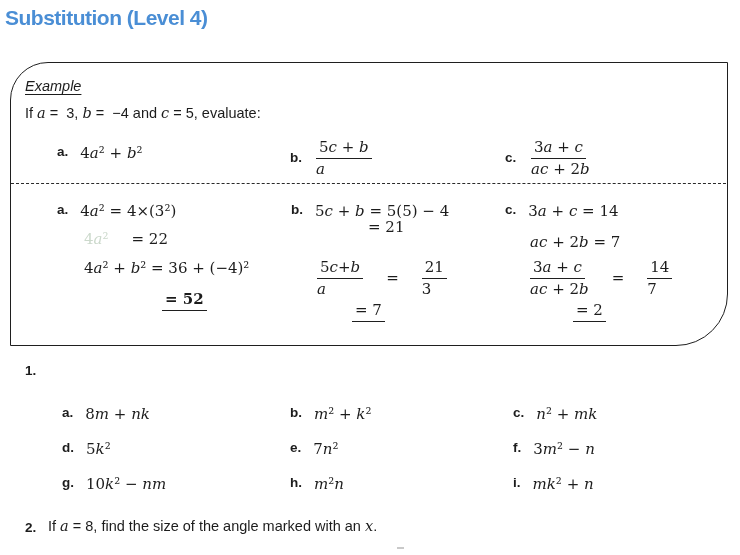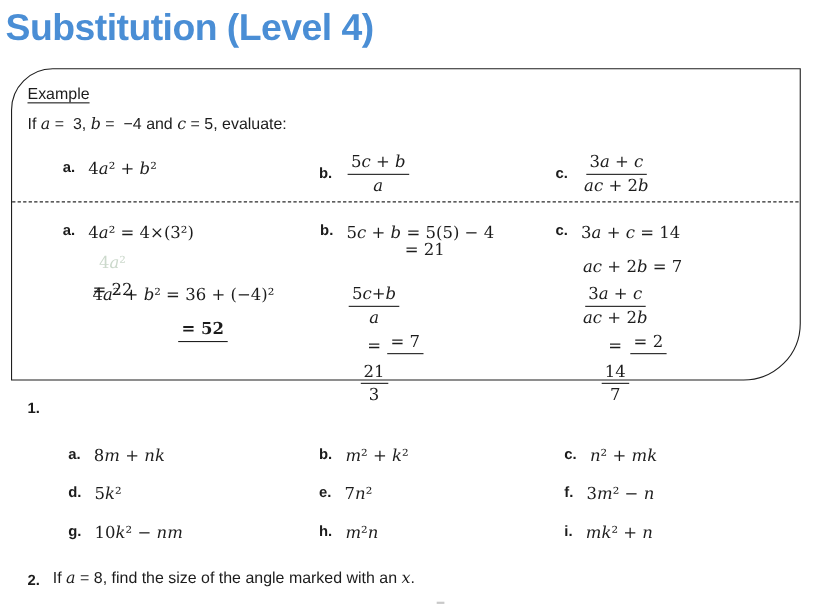--- a/index.html
+++ b/index.html
@@ -2,39 +2,39 @@
 <html style="--title-blue: #4a8ed5; --ink: #1c1c1c; --ghost: #ccd9cc;"><head>
 <meta charset="utf-8">
 <style>
   html,body { margin:0; padding:0; background:#ffffff; }
   .canvas {
     position:relative; width:740px; height:555px; background:#fff;
     font-family:"Liberation Sans", sans-serif; color:var(--ink,#1c1c1c); overflow:hidden;
   }
   .abs { position:absolute; }
   .title {
-    left:5px; top:6px; font-size:34px; font-weight:700;
+    left:5px; top:6px; font-size:21px; font-weight:700;
     color:var(--title-blue,#4a8ed5); letter-spacing:-0.5px;
   }
   .example-box {
     left:10px; top:62px; width:716px; height:282px;
     border:1.6px solid #1f1f1f; border-radius:38px 0 52px 0; background:transparent;
   }
   .dashline { left:11px; top:183px; width:715px; border-top:1.5px dashed #2a2a2a; height:0; }
   .ex-heading {
-    left:25px; top:78px; font-size:16px; 
+    left:25px; top:78px; font-size:16px; font-style:italic;
     text-decoration:underline; text-underline-offset:3px;text-align:right;
   }
   .ms { font-size:14.5px; white-space:pre-wrap; }
   .mx { font-family:"DejaVu Serif", serif; font-size:15px; }
   .v  { font-family:"DejaVu Serif", serif; font-style:italic; }
   .plabel { font-weight:700; font-size:13.5px; font-family:"Liberation Sans",sans-serif; }
   .cell { display:flex; align-items:flex-start; gap:12px; }
-  .row  { display:flex; align-items:center; gap:6px;flex-direction:column; }
-  .frac { display:inline-flex; flex-direction:column; align-items:center;
+  .row  { display:flex; align-items:center; gap:23px; }
+  .frac { display:inline-flex; flex-direction:column; align-items:flex-start;
           font-size:11px; line-height:1.25; }
   .frac .fnum { border-bottom:1px solid #1f1f1f; padding:0 3px 1px; }
   .frac .fden { padding-top:1px; }
   .feq { font-size:15px; }
   .answer { border-bottom:1.4px solid #1f1f1f; padding:0 3px 2px; }
   .ghost { color:var(--ghost,#ccd9cc); }
   .artifact { background:#c9c9c9; }
 </style>
 </head>
 <body>

